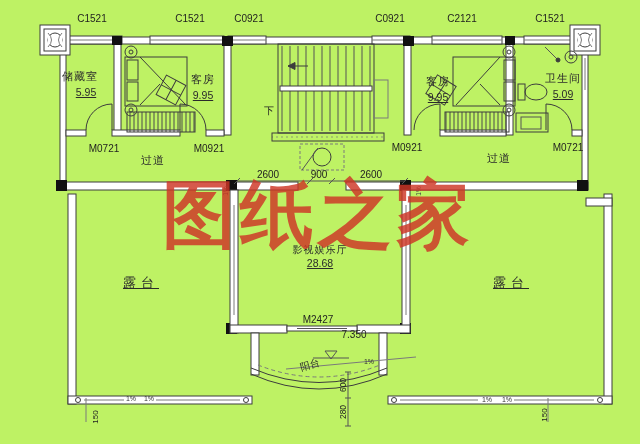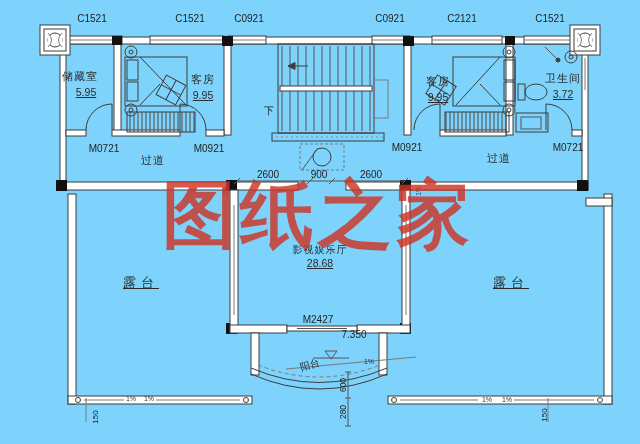--- a/index.html
+++ b/index.html
@@ -1,16 +1,16 @@
 <!DOCTYPE html>
 <html><head>
 <meta charset="utf-8">
 <style>
   html,body{margin:0;padding:0;background:#ffffff;}
-  #canvas{position:relative;width:640px;height:444px;background:#7dd3fc;overflow:hidden;
+  #canvas{position:relative;width:640px;height:444px;background:#bef264;overflow:hidden;
           font-family:"Liberation Sans","DejaVu Sans",sans-serif;}
   svg{position:absolute;left:0;top:0;}
   .lbl{position:absolute;white-space:nowrap;color:#2b2b2b;transform:translateX(-50%);z-index:3;}
   .code{font-size:10px;color:#1f1f1f;}
   .room{font-size:11px;letter-spacing:1px;}
   .area{font-size:10.5px;text-decoration:underline;}
   .big{font-size:13px;letter-spacing:5px;text-decoration:underline;}
   .dim{font-size:10px;color:#222;}
   .tiny{font-size:7px;color:#333;}
   .micro{font-size:6.5px;color:#444;}
@@ -239,21 +239,21 @@
 <span class="lbl code" style="left:462px;top:13px">C2121</span>
 <span class="lbl code" style="left:550px;top:13px">C1521</span>
 
 <span class="lbl room" style="left:80px;top:69px">储藏室</span>
 <span class="lbl area" style="left:86px;top:86px">5.95</span>
 <span class="lbl room" style="left:203px;top:72px">客房</span>
 <span class="lbl area" style="left:203px;top:89px">9.95</span>
 <span class="lbl room" style="left:438px;top:74px">客房</span>
 <span class="lbl area" style="left:438px;top:91px">9.95</span>
 <span class="lbl room" style="left:563px;top:71px">卫生间</span>
-<span class="lbl area" style="left:563px;top:88px">3.72</span>
+<span class="lbl area" style="left:563px;top:88px">5.09</span>
 <span class="lbl room" style="left:320px;top:243px;font-size:10px">影视娱乐厅</span>
 <span class="lbl area" style="left:320px;top:257px">28.68</span>
 <span class="lbl big" style="left:141px;top:274px">露台</span>
 <span class="lbl big" style="left:511px;top:274px">露台</span>
 <span class="lbl room" style="left:153px;top:153px">过道</span>
 <span class="lbl room" style="left:499px;top:151px">过道</span>
 <span class="lbl tilt" style="left:310px;top:358px;font-size:10px">阳台</span>
 
 <span class="lbl code" style="left:104px;top:143px">M0721</span>
 <span class="lbl code" style="left:209px;top:143px">M0921</span>

